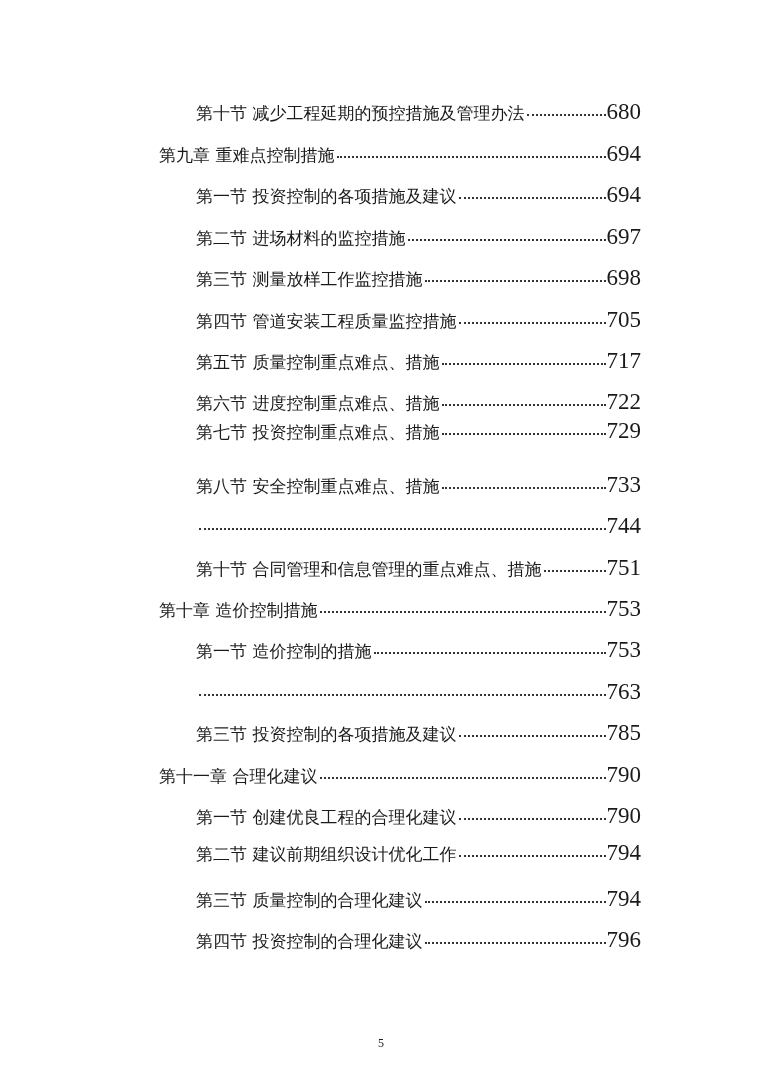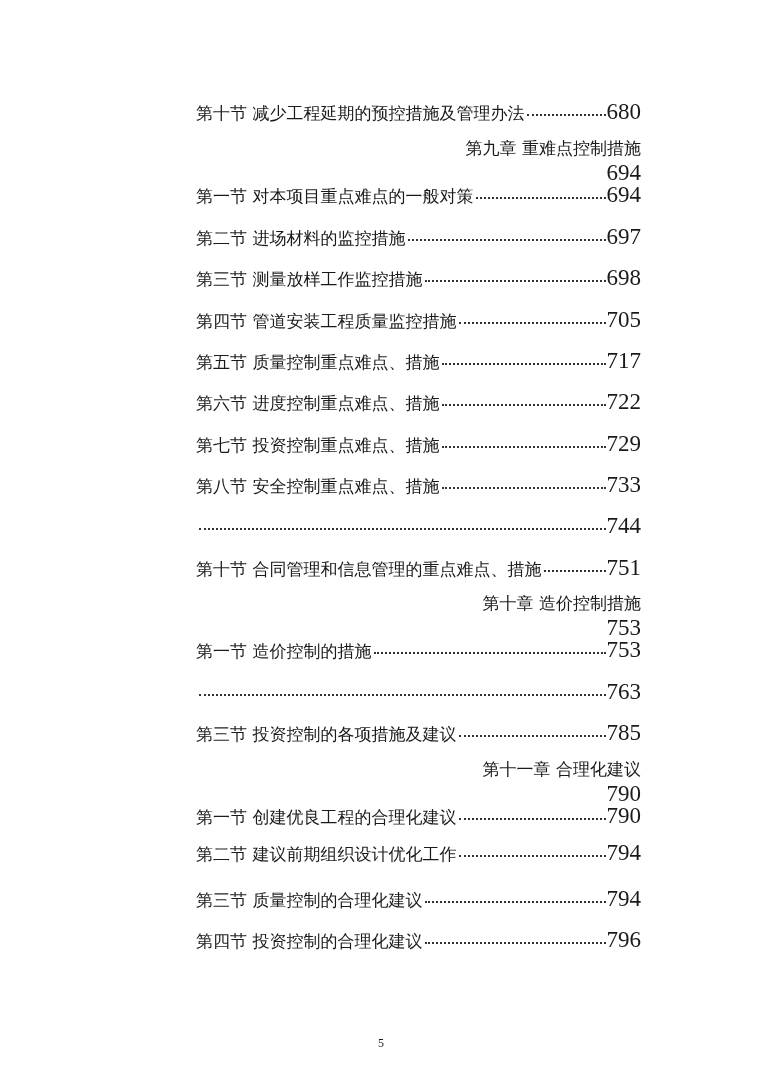--- a/index.html
+++ b/index.html
@@ -1,21 +1,21 @@
 <!DOCTYPE html>
 <html><head>
   <meta charset="utf-8">
   <style>
     html, body { margin: 0; padding: 0; background: #ffffff; }
     body { width: 762px; height: 1077px; position: relative; overflow: hidden;
       font-family: "DejaVu Serif", "Liberation Serif", serif; color: #1a1a1a; }
     .toc { position: absolute; left: 0; top: 0; width: 762px; }
     .toc-row { position: absolute; height: 30px; display: flex; align-items: flex-end;
       font-size: 17px; white-space: nowrap; right: 121px; }
-    .toc-row.chapter { left: 159px; flex-direction: column; }
+    .toc-row.chapter { left: 159px; }
     .toc-row.section { left: 196px; }
     .toc-title { flex: 0 0 auto; }
     .toc-leader { flex: 1 1 auto; overflow: hidden; margin: 0 1px; position: relative; height: 30px; }
     .toc-leader::after { content: ""; position: absolute; left: 2px; right: 0; bottom: 9px;
       border-bottom: 2px dotted #333; }
     .toc-page { flex: 0 0 auto; font-family: "Liberation Serif", serif; font-size: 23px; }
     .page-number { position: absolute; top: 1036px; left: 0; width: 762px; text-align: center;
       font-family: "Liberation Serif", serif; font-size: 12px; }
   </style>
 </head>
@@ -26,21 +26,21 @@
     <span class="toc-title">第十节 减少工程延期的预控措施及管理办法</span>
     <span class="toc-leader"></span>
     <span class="toc-page">680</span>
   </div>
   <div class="toc-row chapter" style="top:137px">
     <span class="toc-title">第九章 重难点控制措施</span>
     <span class="toc-leader"></span>
     <span class="toc-page">694</span>
   </div>
   <div class="toc-row section" style="top:178px">
-    <span class="toc-title">第一节 对本项目重点难点的一般对策</span>
+    <span class="toc-title">第一节 投资控制的各项措施及建议</span>
     <span class="toc-leader"></span>
     <span class="toc-page">694</span>
   </div>
   <div class="toc-row section" style="top:220px">
     <span class="toc-title">第二节 进场材料的监控措施</span>
     <span class="toc-leader"></span>
     <span class="toc-page">697</span>
   </div>
   <div class="toc-row section" style="top:261px">
     <span class="toc-title">第三节 测量放样工作监控措施</span>
@@ -55,21 +55,21 @@
   <div class="toc-row section" style="top:344px">
     <span class="toc-title">第五节 质量控制重点难点、措施</span>
     <span class="toc-leader"></span>
     <span class="toc-page">717</span>
   </div>
   <div class="toc-row section" style="top:385px">
     <span class="toc-title">第六节 进度控制重点难点、措施</span>
     <span class="toc-leader"></span>
     <span class="toc-page">722</span>
   </div>
-  <div class="toc-row section" style="top:427px">
+  <div class="toc-row section" style="top:414px">
     <span class="toc-title">第七节 投资控制重点难点、措施</span>
     <span class="toc-leader"></span>
     <span class="toc-page">729</span>
   </div>
   <div class="toc-row section" style="top:468px">
     <span class="toc-title">第八节 安全控制重点难点、措施</span>
     <span class="toc-leader"></span>
     <span class="toc-page">733</span>
   </div>
   <div class="toc-row section" style="top:509px">

